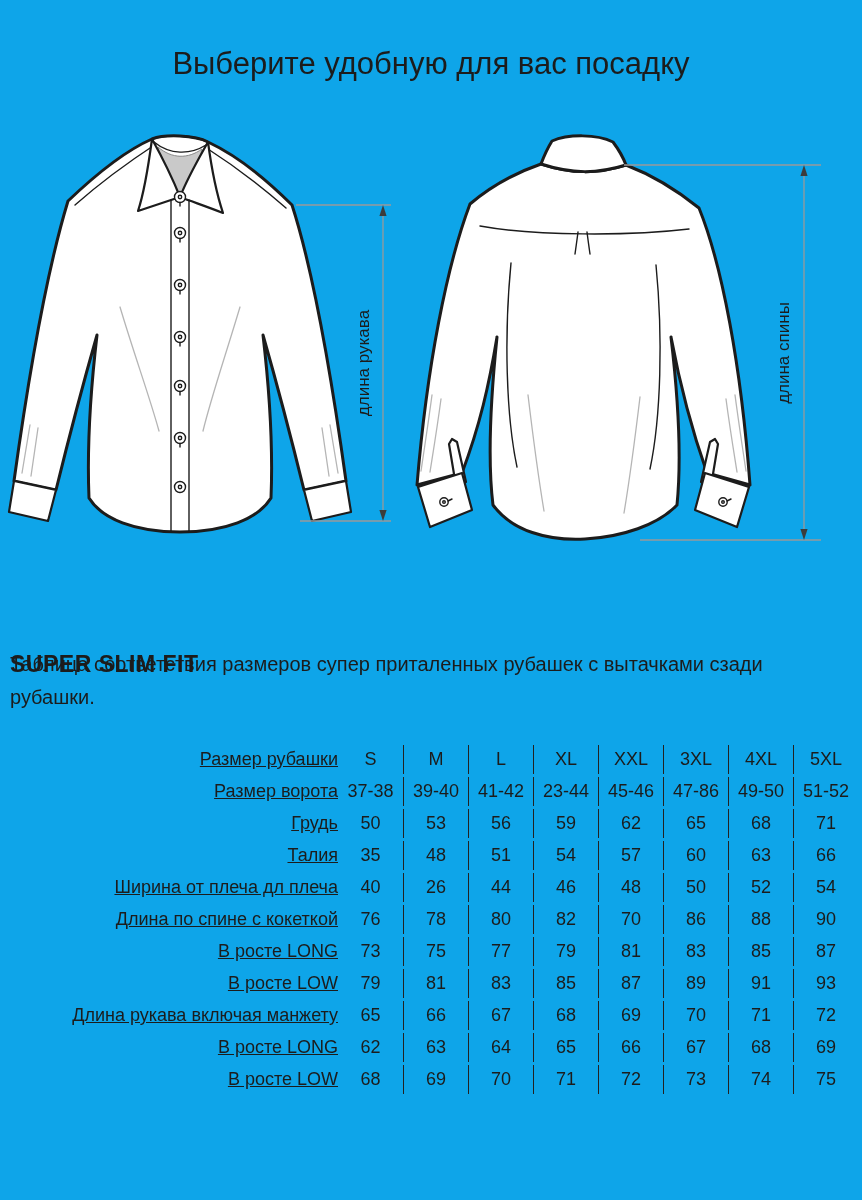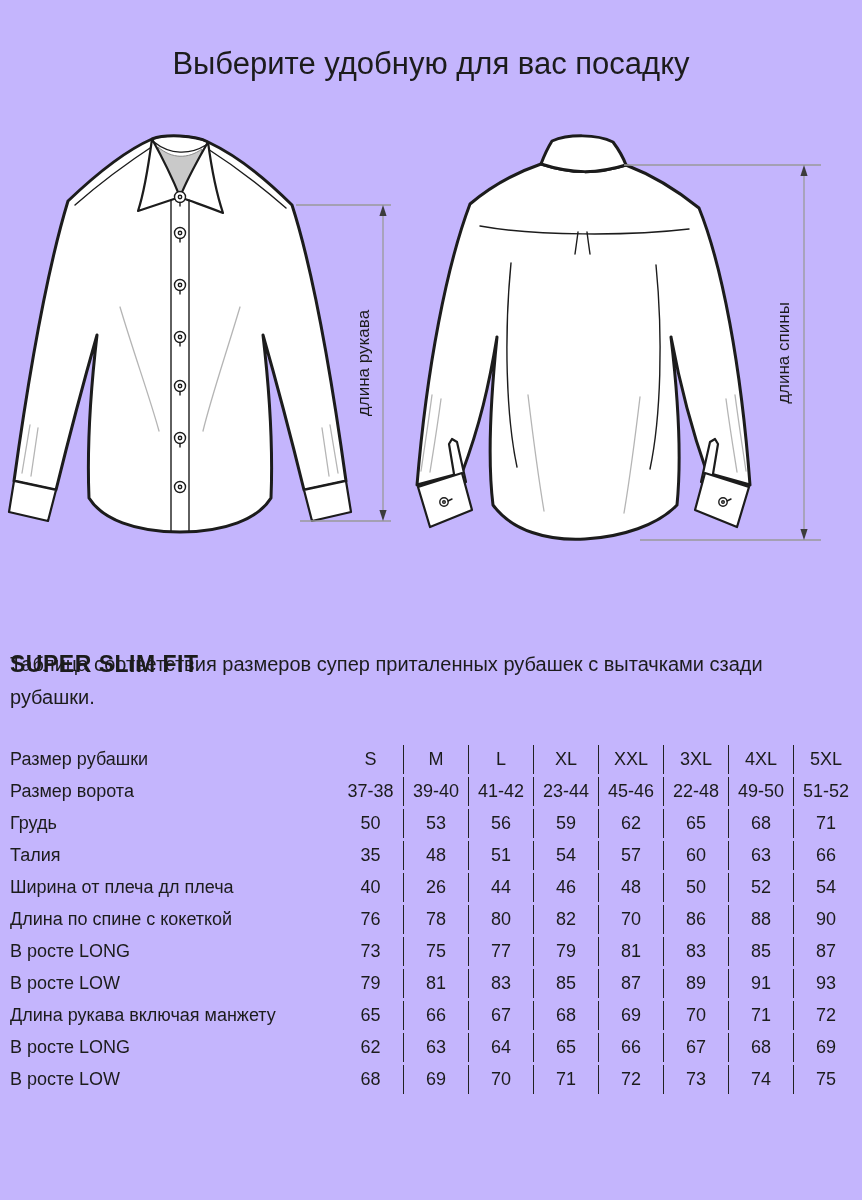--- a/index.html
+++ b/index.html
@@ -1,32 +1,32 @@
 <!DOCTYPE html>
 <html style="--text: #1c1c1c; --outline: #1c1c1c; --dimension-line: #9a9a9a; --collar-shade: #c9c9c9; --table-divider: #222222;"><head>
 <meta charset="utf-8">
 <style>
   :root{
     --text:#1c1c1c; --outline:#1c1c1c; --dimension-line:#9a9a9a;
     --collar-shade:#c9c9c9; --table-divider:#222222;
   }
   html,body{margin:0;padding:0;background:#fff;}
   body{font-family:"Liberation Sans", sans-serif; color:var(--text);}
-  .page{position:relative;width:862px;height:1200px;background:#c4b5fd;overflow:hidden;margin:0 auto;}
+  .page{position:relative;width:862px;height:1200px;background:#0ea5e9;overflow:hidden;margin:0 auto;}
   .title{position:absolute;top:46px;left:0;width:862px;text-align:center;
          font-size:31px;line-height:1.15;font-weight:normal;color:var(--text);}
   svg.diagram{position:absolute;top:95px;left:0;}
   .heading{position:absolute;top:617px;left:10px;font-size:23px;font-weight:bold;
            letter-spacing:0.5px;color:var(--text);margin-top:34px;}
   .desc{position:absolute;top:648px;left:10px;width:800px;font-size:20px;
         line-height:33px;color:var(--text);}
   table.sizes{position:absolute;top:742px;left:10px;width:848px;table-layout:fixed;
         border-collapse:separate;border-spacing:0 3px;font-size:18px;color:var(--text);}
   table.sizes td{height:29px;padding:0;vertical-align:middle;}
-  td.lbl{width:328px;text-align:left;}
+  td.lbl{width:328px;text-align:right;text-decoration:underline;}
   td.val{text-align:center;}
   td.sep{border-left:1.5px solid var(--table-divider);}
   
   .ol3{fill:#fff;stroke:var(--outline);stroke-width:3;stroke-linejoin:round;stroke-linecap:round;}
   .ol2{fill:#fff;stroke:var(--outline);stroke-width:2.2;stroke-linejoin:round;stroke-linecap:round;}
   .ln{fill:none;stroke:var(--outline);stroke-width:1.4;stroke-linecap:round;}
   .ln2{fill:none;stroke:var(--outline);stroke-width:1.8;stroke-linecap:round;}
   .gray{fill:none;stroke:#b5b5b5;stroke-width:1.3;stroke-linecap:round;}
   .dim{fill:none;stroke:var(--dimension-line);stroke-width:1.3;}
   .dimarrow{fill:#3c3c3c;stroke:none;}
@@ -213,21 +213,21 @@
           <td class="val sep">4XL</td>
           <td class="val sep">5XL</td>
         </tr>
         <tr>
           <td class="lbl">Размер ворота</td>
           <td class="val">37-38</td>
           <td class="val sep">39-40</td>
           <td class="val sep">41-42</td>
           <td class="val sep">23-44</td>
           <td class="val sep">45-46</td>
-          <td class="val sep">22-48</td>
+          <td class="val sep">47-86</td>
           <td class="val sep">49-50</td>
           <td class="val sep">51-52</td>
         </tr>
         <tr>
           <td class="lbl">Грудь</td>
           <td class="val">50</td>
           <td class="val sep">53</td>
           <td class="val sep">56</td>
           <td class="val sep">59</td>
           <td class="val sep">62</td>

